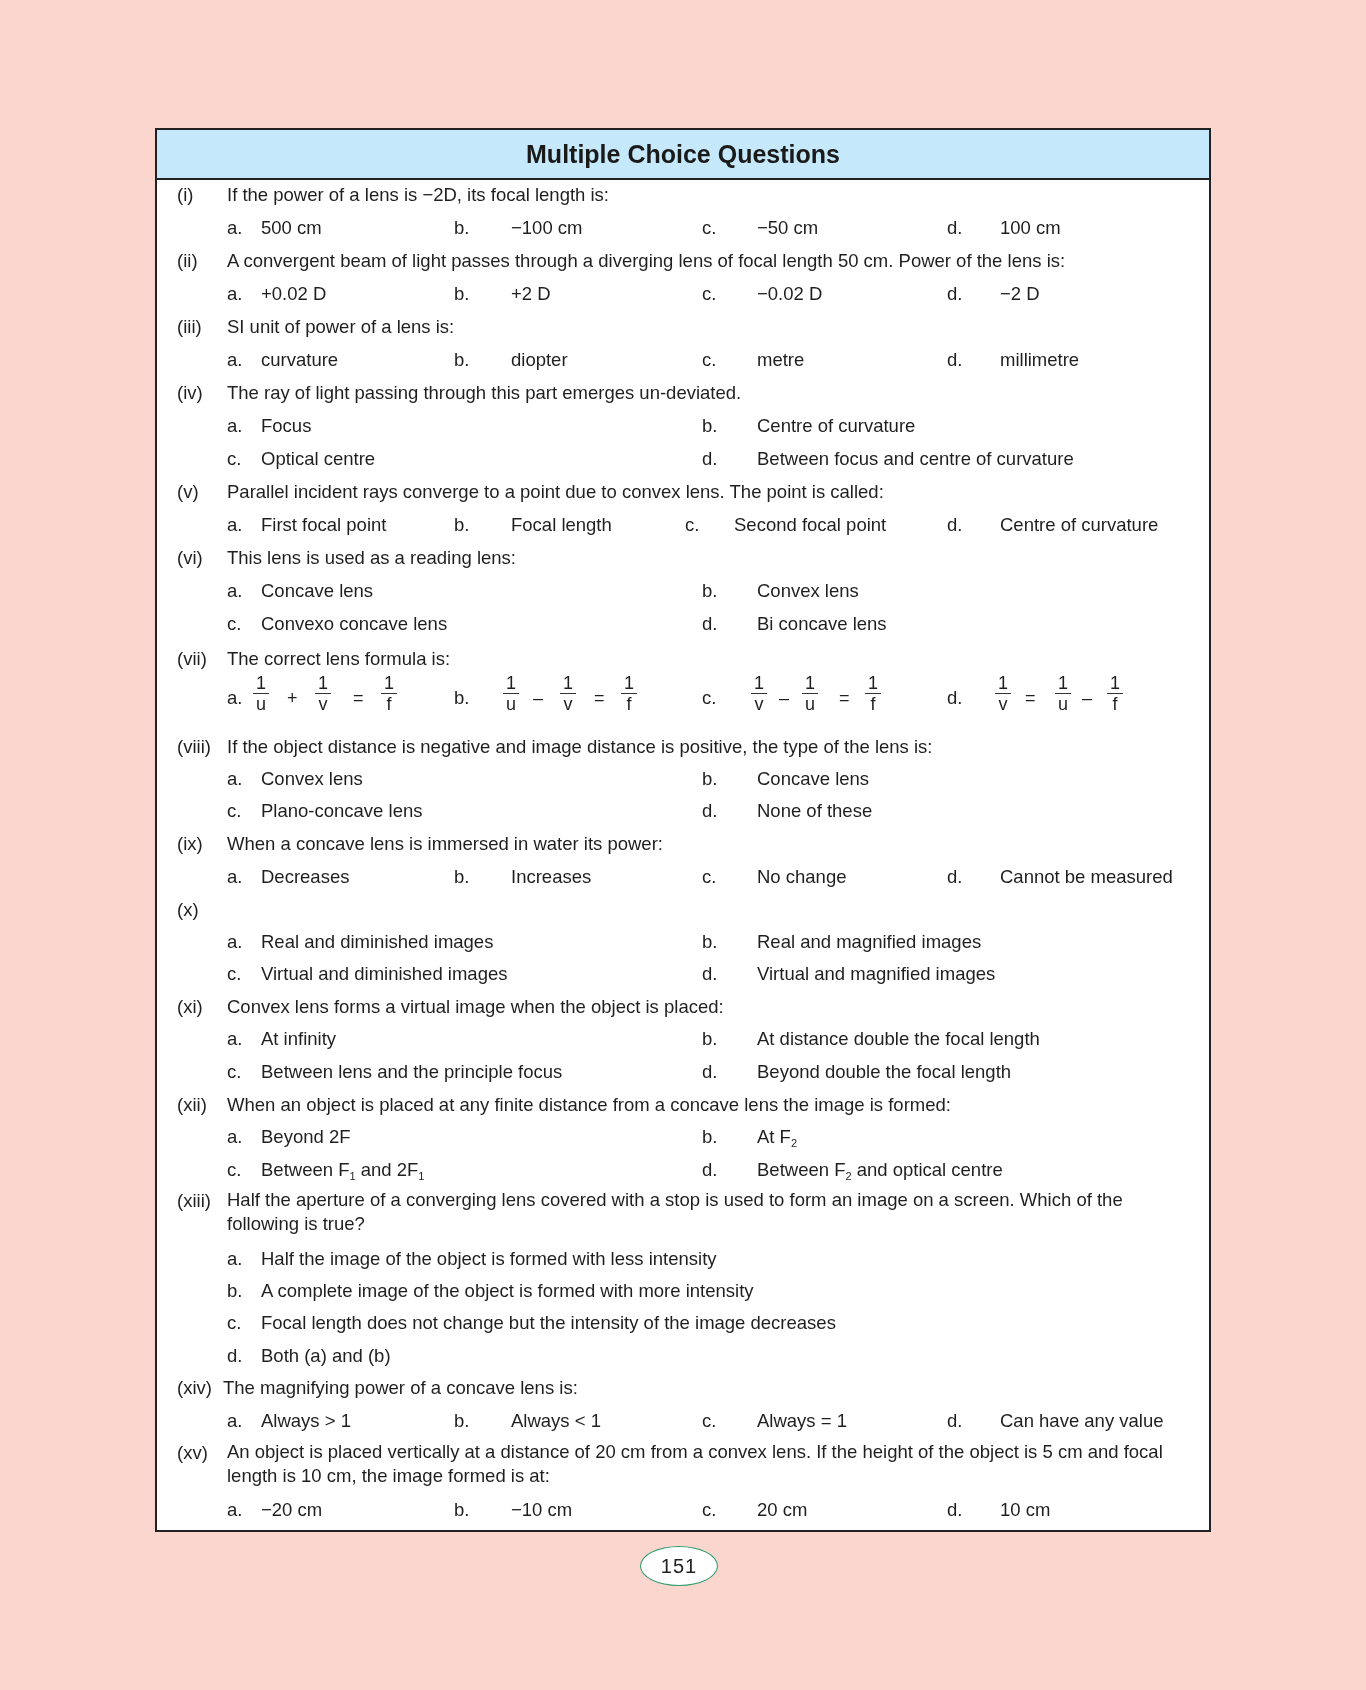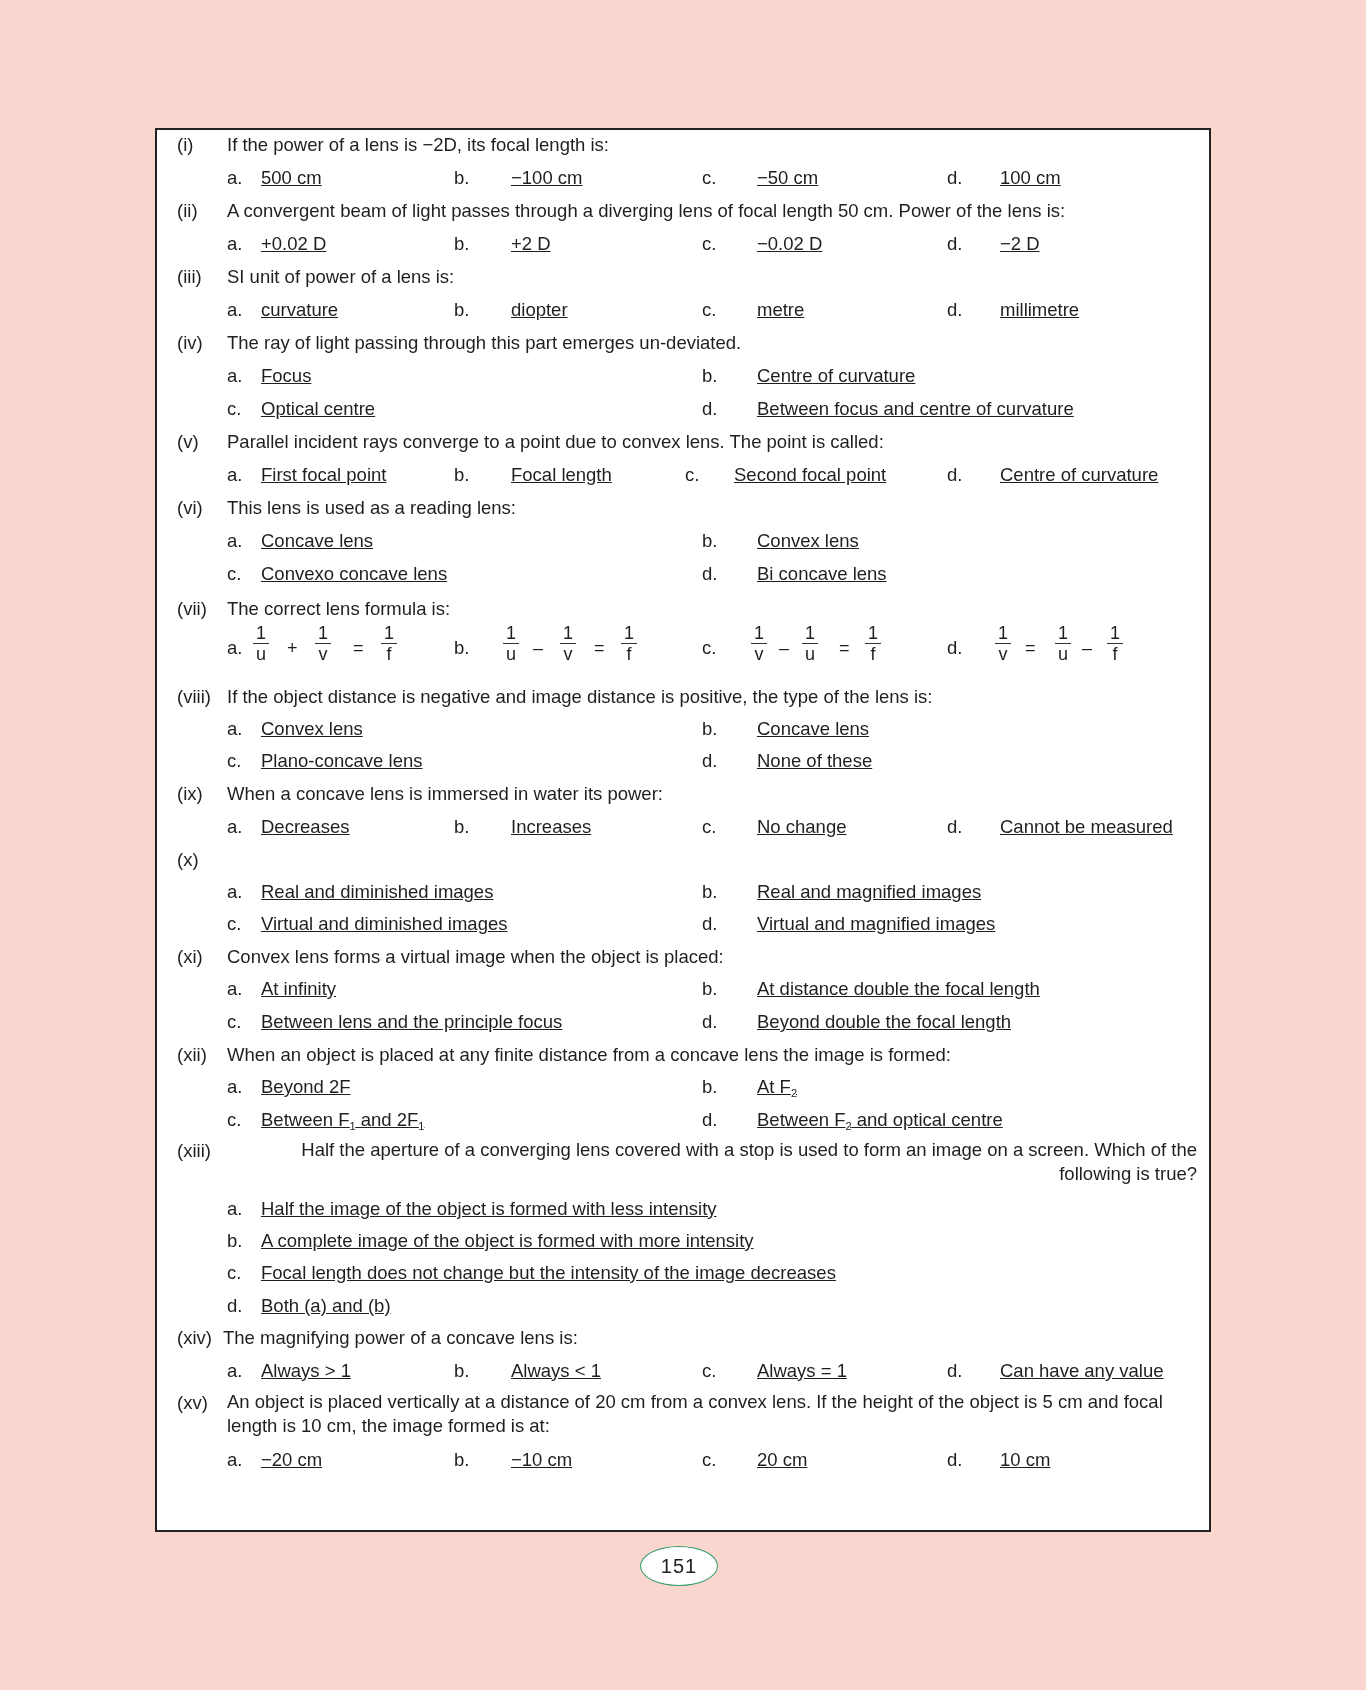--- a/index.html
+++ b/index.html
@@ -19,39 +19,40 @@
   }
   .content { position:relative; padding-top:4px; }
   .line {
     position:absolute; left:0; right:0; height:26px;
     font-size:18.5px; line-height:26px; white-space:nowrap;
   }
   .qnum { position:absolute; left:20px; }
   .qtext { position:absolute; left:70px; }
   .qtext.wrap { white-space:normal; width:970px; line-height:24px; }
   .opt-l { position:absolute; }
-  .opt-t { position:absolute;text-decoration:underline; }
+  .opt-t { position:absolute; }
   sub { font-size:11px; vertical-align:-4px; line-height:0; }
   .frac {
     position:absolute; display:inline-flex; flex-direction:column; align-items:center;
     font-size:18px; line-height:20px; top:-12px;
   }
   .frac .num { border-bottom:1.3px solid #333; padding:0 3px; }
   .op { position:absolute; font-size:18px; }
   .pagenum {
     position:absolute; left:640px; top:1546px; width:76px; height:38px;
     border:1.5px solid #2E9C6A; border-radius:50%; background:#fff;
     display:flex; align-items:center; justify-content:center;
     font-size:20px; color:#222; letter-spacing:1px;
   }
 </style>
 </head>
 <body>
 
 <div class="box">
+  <div class="header">Multiple Choice Questions</div>
   <div class="content">
 
     <div class="line" style="top:2px">
       <span class="qnum">(i)</span>
       <span class="qtext">If the power of a lens is −2D, its focal length is:</span>
     </div>
     <div class="line" style="top:35px">
       <span class="opt-l" style="left:70px">a.</span>
       <span class="opt-t" style="left:104px">500 cm</span>
       <span class="opt-l" style="left:297px">b.</span>
@@ -287,21 +288,21 @@
       <span class="opt-l" style="left:545px">b.</span>
       <span class="opt-t" style="left:600px"><span>At F</span><sub>2</sub></span>
     </div>
     <div class="line" style="top:977px">
       <span class="opt-l" style="left:70px">c.</span>
       <span class="opt-t" style="left:104px"><span>Between F</span><sub>1</sub><span> and 2F</span><sub>1</sub></span>
       <span class="opt-l" style="left:545px">d.</span>
       <span class="opt-t" style="left:600px"><span>Between F</span><sub>2</sub><span> and optical centre</span></span>
     </div>
 
-    <div class="line" style="top:1008px; height:50px;text-align:right;">
+    <div class="line" style="top:1008px; height:50px;">
       <span class="qnum">(xiii)</span>
       <span class="qtext wrap">Half the aperture of a converging lens covered with a stop is used to form an image on a screen. Which of the following is true?</span>
     </div>
     <div class="line" style="top:1066px">
       <span class="opt-l" style="left:70px">a.</span>
       <span class="opt-t" style="left:104px">Half the image of the object is formed with less intensity</span>
     </div>
     <div class="line" style="top:1098px">
       <span class="opt-l" style="left:70px">b.</span>
       <span class="opt-t" style="left:104px">A complete image of the object is formed with more intensity</span>

